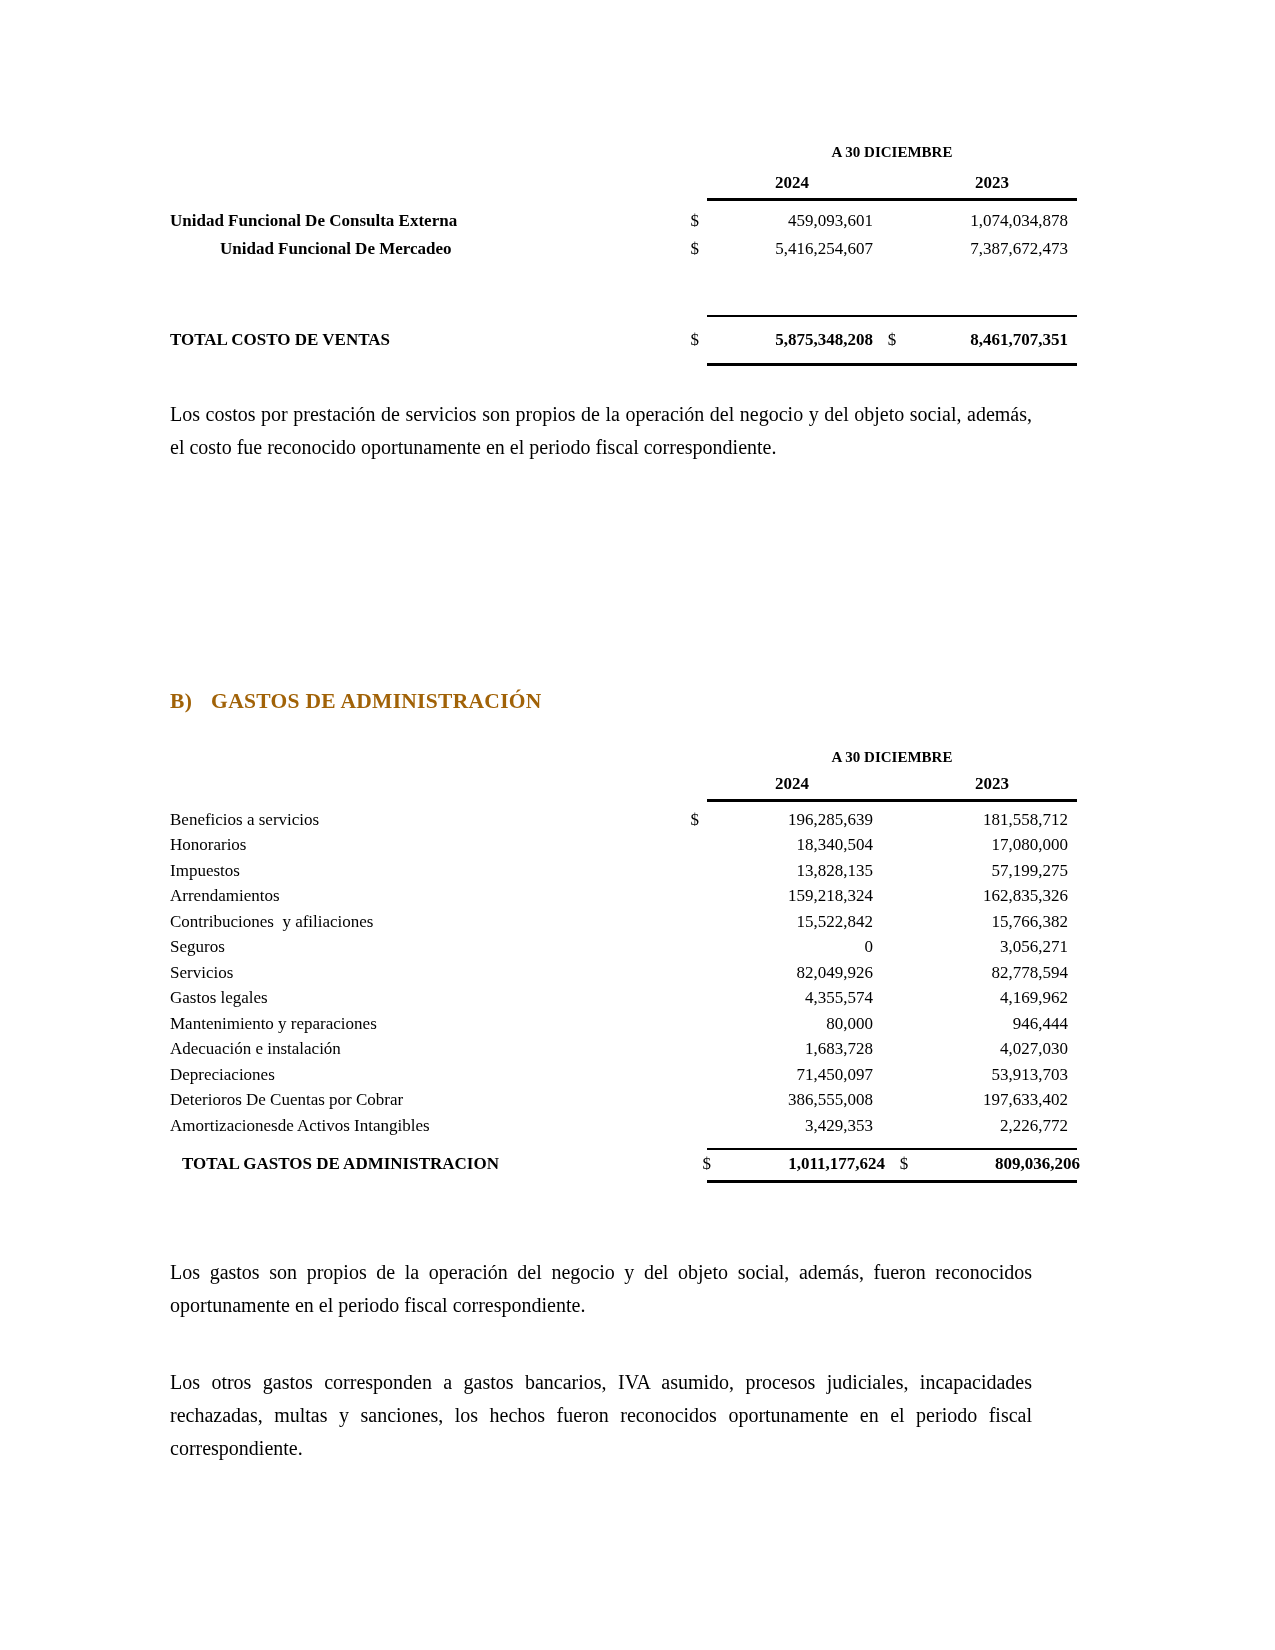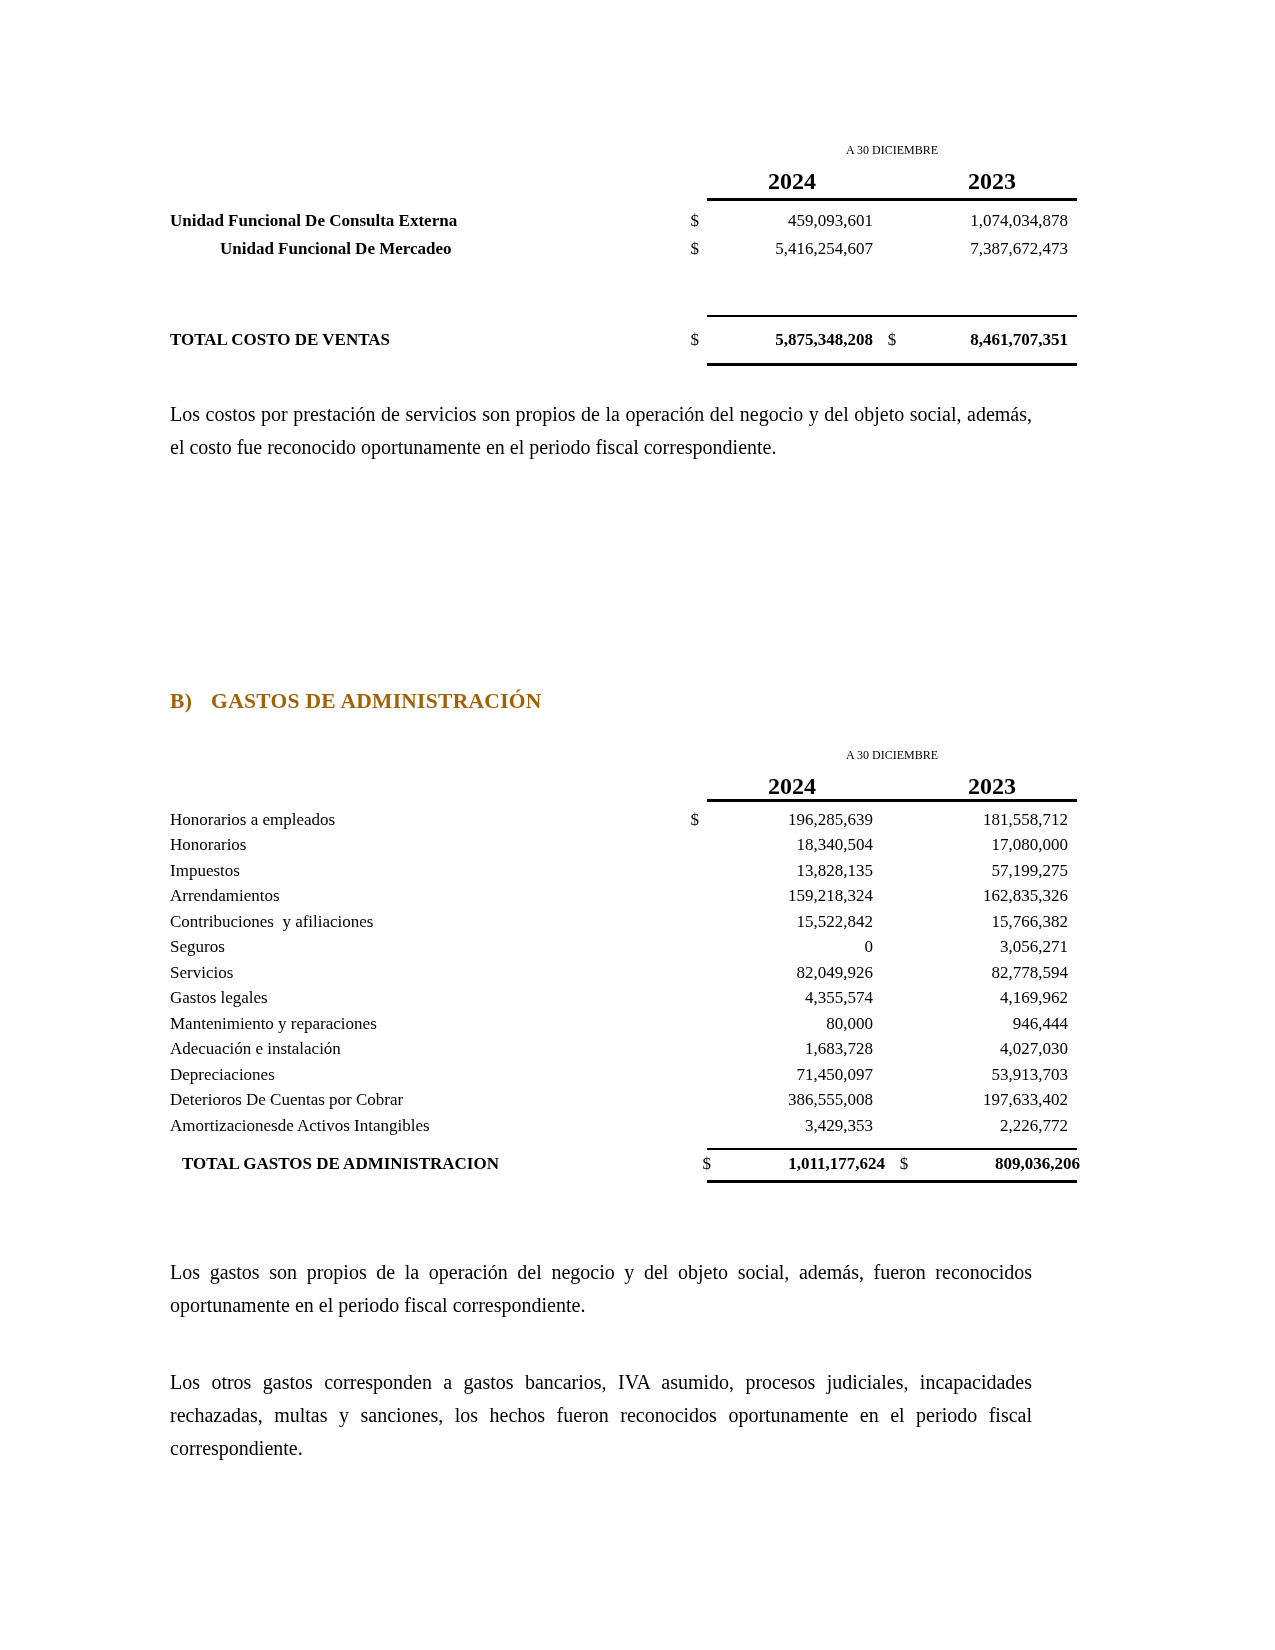--- a/index.html
+++ b/index.html
@@ -26,25 +26,25 @@
   .c-label { text-align: left; }
   .c-cur { text-align: right; padding-right: 8px; }
   .c-cur2 { text-align: center; }
   .c-num24 { text-align: right; padding-right: 4px; font-variant-numeric: tabular-nums; }
   .c-num23 { text-align: right; padding-right: 9px; font-variant-numeric: tabular-nums; }
 
   .period-row { height: 24px; }
   .period-cell {
     grid-column: 3 / 6;
     text-align: center;
-    font-weight: normal;
-    font-size: 12px;
+    font-weight: bold;
+    font-size: 15px;
   }
   .years-row { height: 31px; align-items: end; }
-  .year-cell { font-weight: bold; font-size: 24px; text-align: center; padding-bottom: 5px; }
+  .year-cell { font-weight: bold; font-size: 17px; text-align: center; padding-bottom: 5px; }
   .y24 { grid-column: 3; }
   .y23 { grid-column: 5; }
   .rule-row { }
   .rule { grid-column: 3 / 6; }
   .rule-thick { border-top: 3px solid #000; }
   .rule-thin  { border-top: 2px solid #000; }
   .rule-heavy { border-top: 3.5px solid #000; }
 
   .t-body { padding-top: 6px; }
   .total-row .cell { font-weight: bold; }
@@ -151,21 +151,21 @@
     </div>
     <div class="grid-row years-row">
       <div class="cell year-cell y24">2024</div>
       <div class="cell year-cell y23">2023</div>
     </div>
     <div class="grid-row rule-row">
       <div class="rule rule-thick"></div>
     </div>
     <div class="t-body">
   <div class="grid-row data-row">
-    <div class="cell c-label">Honorarios a empleados</div>
+    <div class="cell c-label">Beneficios a servicios</div>
     <div class="cell c-cur">$</div>
     <div class="cell c-num24">196,285,639</div>
     <div class="cell c-cur2"></div>
     <div class="cell c-num23">181,558,712</div>
   </div>
 
   <div class="grid-row data-row">
     <div class="cell c-label">Honorarios</div>
     <div class="cell c-cur"></div>
     <div class="cell c-num24">18,340,504</div>

